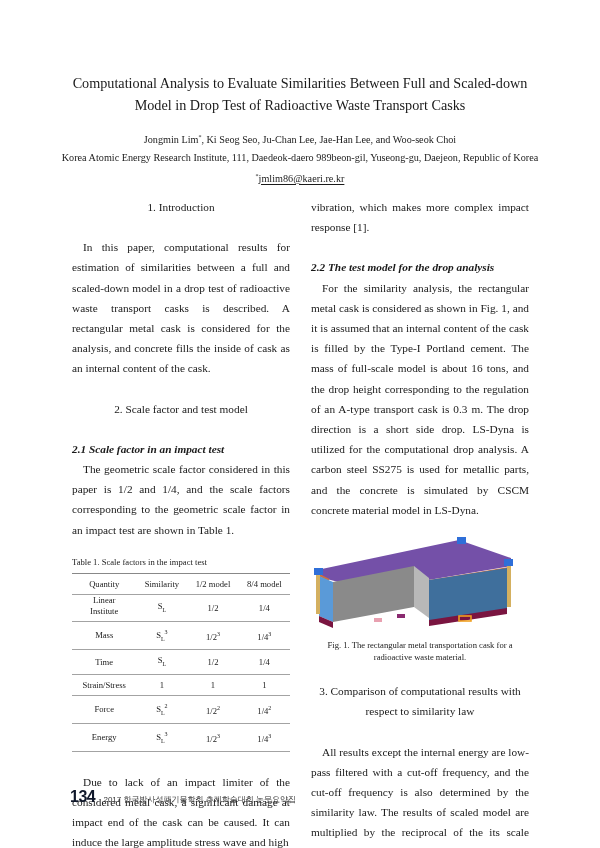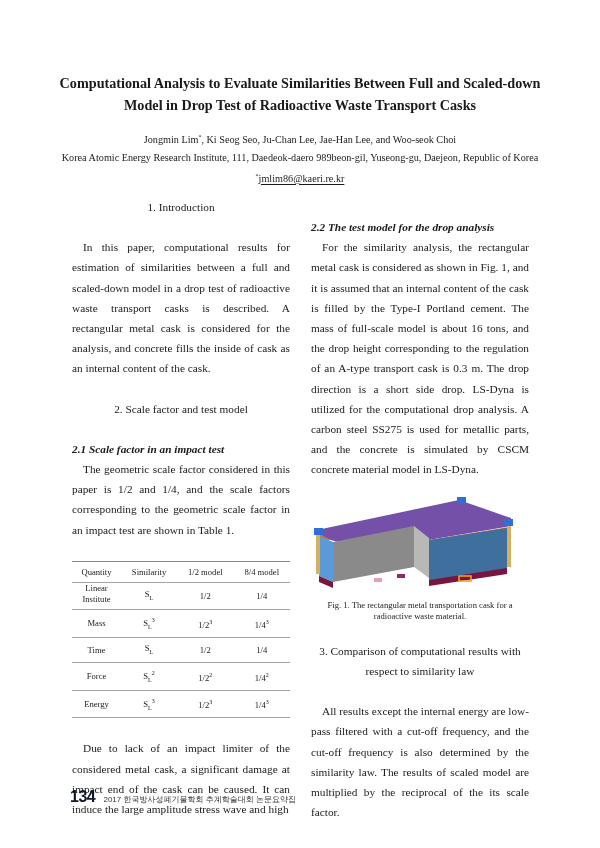--- a/index.html
+++ b/index.html
@@ -1,19 +1,19 @@
 <!DOCTYPE html>
 <html><head>
 <meta charset="utf-8">
 <style>
   html, body { margin: 0; padding: 0; background: #ffffff; }
   body { width: 600px; height: 848px; position: relative; overflow: hidden;
          font-family: "Liberation Serif", "DejaVu Serif", serif; color: #1a1a1a; }
   .title { position: absolute; left: 40px; top: 72px; width: 520px; text-align: center;
-           font-weight: bold; font-size: 14.2px; line-height: 22px; }
+           font-weight: normal; font-size: 14.2px; line-height: 22px; }
   .authors { position: absolute; left: 30px; top: 128px; width: 540px; text-align: center;
              font-size: 10.2px; line-height: 18px; }
   .authors sup { font-size: 6px; }
   .email { text-decoration: underline; }
   .col { position: absolute; font-size: 11.3px; line-height: 20.2px; text-align: justify; }
   .col-left { left: 72px; top: 197px; width: 218px; }
   .col-right { left: 311px; top: 197px; width: 218px; }
   .h1 { font-weight: normal; text-align: center; font-size: 11.3px; }
   .h2 { font-weight: bold; font-style: italic; font-size: 11.3px; font-family: Liberation Serif, serif; }
   p { margin: 0; text-indent: 11px; }
@@ -49,20 +49,21 @@
 <div class="col col-left">
   <div class="h1">1. Introduction</div>
   <div class="gap"></div>
   <p>In this paper, computational results for estimation of similarities between a full and scaled-down model in a drop test of radioactive waste transport casks is described. A rectangular metal cask is considered for the analysis, and concrete fills the inside of cask as an internal content of the cask.</p>
   <div class="gap"></div>
   <div class="h1">2. Scale factor and test model</div>
   <div class="gap"></div>
   <div class="h2">2.1 Scale factor in an impact test</div>
   <p>The geometric scale factor considered in this paper is 1/2 and 1/4, and the scale factors corresponding to the geometric scale factor in an impact test are shown in Table 1.</p>
   <div style="height:16px"></div>
+  <div class="caption">Table 1. Scale factors in the impact test</div>
   <table>
     <thead>
       <tr>
         <th>Quantity</th>
         <th>Similarity</th>
         <th>1/2 model</th>
         <th>8/4 model</th>
       </tr>
     </thead>
     <tbody>
@@ -78,38 +79,45 @@
         <td><span>1/2</span><sup>3</sup></td>
         <td><span>1/4</span><sup>3</sup></td>
       </tr>
       <tr>
         <td>Time</td>
         <td><span>S</span><sub>L</sub></td>
         <td>1/2</td>
         <td>1/4</td>
       </tr>
       <tr>
+        <td>Strain/Stress</td>
+        <td>1</td>
+        <td>1</td>
+        <td>1</td>
+      </tr>
+      <tr>
         <td>Force</td>
         <td><span>S</span><sub>L</sub><sup>2</sup></td>
         <td><span>1/2</span><sup>2</sup></td>
         <td><span>1/4</span><sup>2</sup></td>
       </tr>
       <tr>
         <td>Energy</td>
         <td><span>S</span><sub>L</sub><sup>3</sup></td>
         <td><span>1/2</span><sup>3</sup></td>
         <td><span>1/4</span><sup>3</sup></td>
       </tr>
     </tbody>
   </table>
   <div style="height:20px"></div>
   <p>Due to lack of an impact limiter of the considered metal cask, a significant damage at impact end of the cask can be caused. It can induce the large amplitude stress wave and high</p>
 </div>
 
 <div class="col col-right">
+  <div>vibration, which makes more complex impact response [1].</div>
   <div class="gap"></div>
   <div class="h2">2.2 The test model for the drop analysis</div>
   <p>For the similarity analysis, the rectangular metal cask is considered as shown in Fig. 1, and it is assumed that an internal content of the cask is filled by the Type-I Portland cement. The mass of full-scale model is about 16 tons, and the drop height corresponding to the regulation of an A-type transport cask is 0.3 m. The drop direction is a short side drop. LS-Dyna is utilized for the computational drop analysis. A carbon steel SS275 is used for metallic parts, and the concrete is simulated by CSCM concrete material model in LS-Dyna.</p>
 
   <svg class="fig" viewBox="0 0 218 100">
 
     <polygon points="6,40 148,10 200,28 200,36 58,60 12,48" fill="#7450a8"></polygon>
 
     <polyline points="6,44 18,50" stroke="#d0703c" stroke-width="2" fill="none"></polyline>
     <polyline points="76,58 198,38" stroke="#d0703c" stroke-width="2" fill="none"></polyline>

